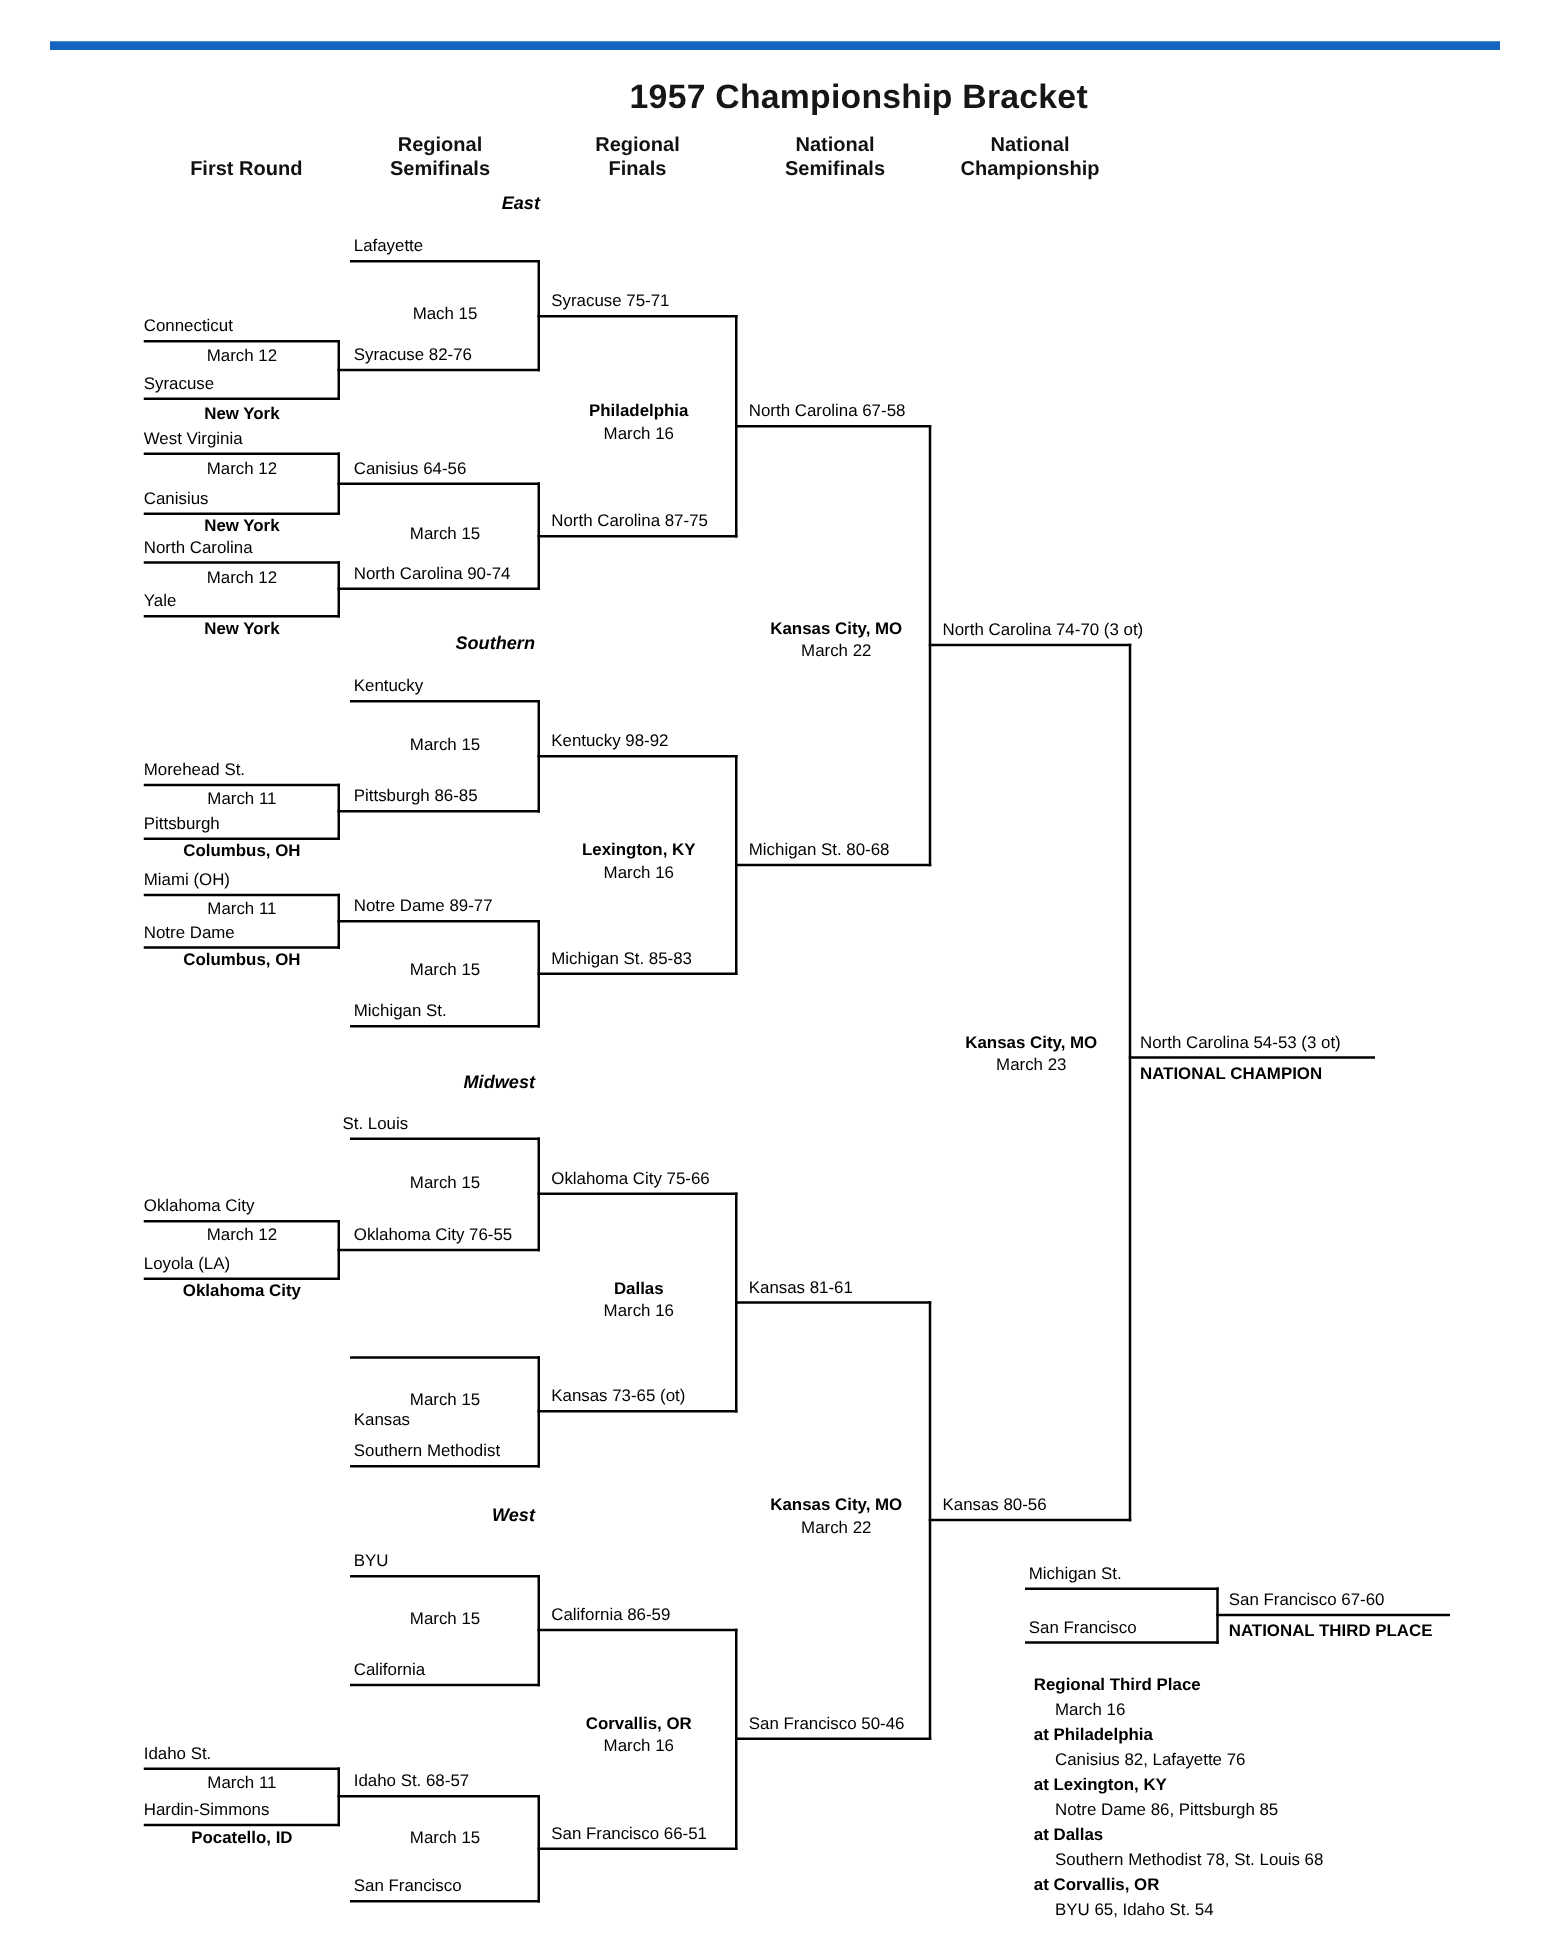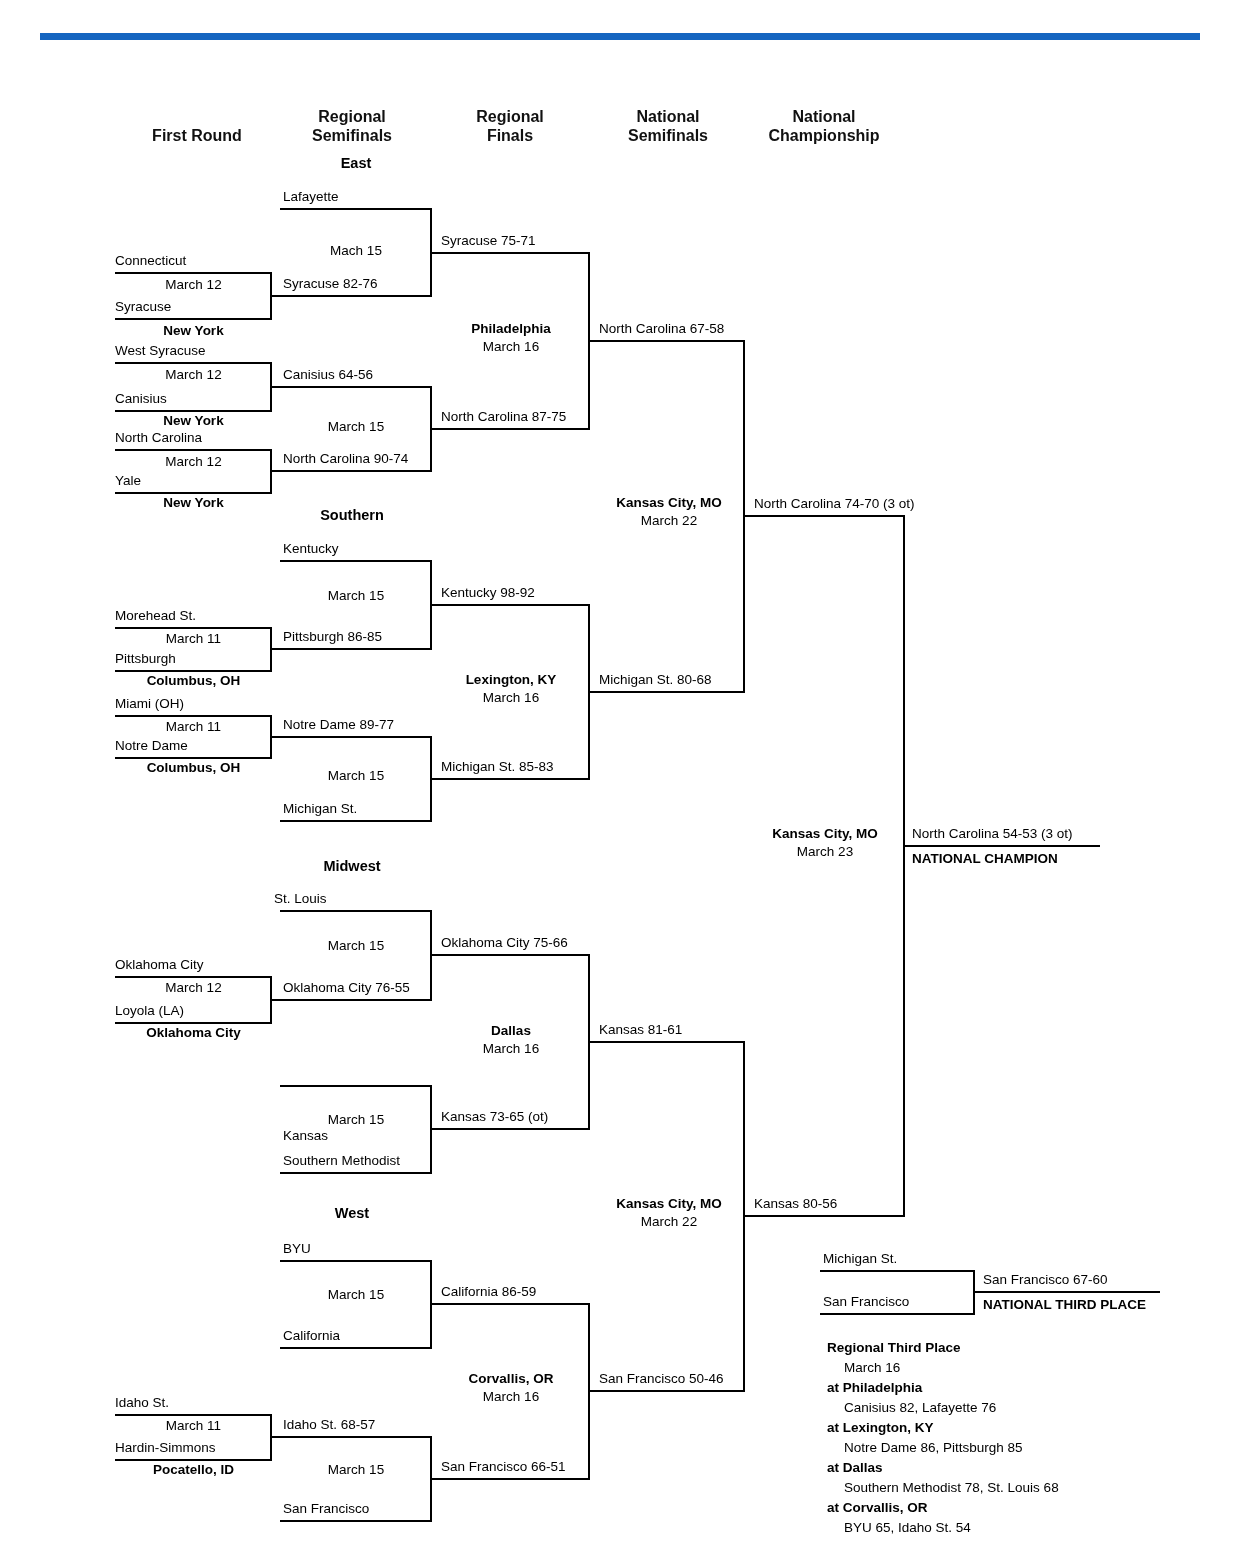--- a/index.html
+++ b/index.html
@@ -4,37 +4,38 @@
 <style>
   * { margin:0; padding:0; box-sizing:border-box; }
   html,body { background:#fff; }
   body { font-family:"Liberation Sans", sans-serif; color:#000; }
   .page { position:relative; width:1240px; height:1546px; background:#fff; overflow:hidden; }
   .accent { position:absolute; left:40px; top:33px; width:1160px; height:7px; background:var(--accent,#1565c0); }
   .title { position:absolute; left:387px; top:62px; width:600px; text-align:center;
            font-size:27px; font-weight:bold; color:#161616; letter-spacing:.2px; }
   .colhead { position:absolute; font-size:16px; font-weight:bold; text-align:center;
              white-space:pre-line; line-height:19px; color:#111; }
-  .region { position:absolute; font-size:14.5px; font-weight:bold; text-align:center; white-space:nowrap; }
+  .region { position:absolute; font-size:14.5px; font-weight:bold; text-align:right; white-space:nowrap;font-style:italic; }
   .t,.b,.ct,.cb { position:absolute; font-size:13.5px; line-height:16px; white-space:nowrap; }
   .b { font-weight:bold; }
   .ct { text-align:center; }
   .cb { text-align:center; font-weight:bold; }
   .hl { position:absolute; height:2px; background:#000; }
   .vl { position:absolute; width:2px; background:#000; }
   .rtp { position:absolute; left:827px; top:1338px; width:290px; font-size:13.5px; line-height:20px; }
   .rtp .site { font-weight:bold; }
   .rtp .ind { padding-left:17px; }
 </style>
 </head>
 <body>
 
 <div class="page">
 
   <div class="accent"></div>
+  <div class="title">1957 Championship Bracket</div>
 
   <div class="colhead" style="left:122px;top:126px;width:150px">First Round</div>
   <div class="colhead" style="left:277px;top:107px;width:150px">Regional
 Semifinals</div>
   <div class="colhead" style="left:435px;top:107px;width:150px">Regional
 Finals</div>
   <div class="colhead" style="left:593px;top:107px;width:150px">National
 Semifinals</div>
   <div class="colhead" style="left:749px;top:107px;width:150px">National
 Championship</div>
@@ -65,21 +66,21 @@
   <div class="hl" style="left:588px;top:340px;width:157px"></div>
 
   <div class="t" style="left:283px;top:189px">Lafayette</div>
   <div class="ct" style="left:280px;top:243px;width:152px">Mach 15</div>
   <div class="t" style="left:115px;top:253px">Connecticut</div>
   <div class="ct" style="left:115px;top:277px;width:157px">March 12</div>
   <div class="t" style="left:115px;top:299px">Syracuse</div>
   <div class="cb" style="left:115px;top:323px;width:157px">New York</div>
   <div class="t" style="left:283px;top:276px">Syracuse 82-76</div>
   <div class="t" style="left:441px;top:233px">Syracuse 75-71</div>
-  <div class="t" style="left:115px;top:343px">West Syracuse</div>
+  <div class="t" style="left:115px;top:343px">West Virginia</div>
   <div class="ct" style="left:115px;top:367px;width:157px">March 12</div>
   <div class="t" style="left:115px;top:391px">Canisius</div>
   <div class="cb" style="left:115px;top:413px;width:157px">New York</div>
   <div class="t" style="left:283px;top:367px">Canisius 64-56</div>
   <div class="ct" style="left:280px;top:419px;width:152px">March 15</div>
   <div class="t" style="left:115px;top:430px">North Carolina</div>
   <div class="ct" style="left:115px;top:454px;width:157px">March 12</div>
   <div class="t" style="left:115px;top:473px">Yale</div>
   <div class="cb" style="left:115px;top:495px;width:157px">New York</div>
   <div class="t" style="left:283px;top:451px">North Carolina 90-74</div>

